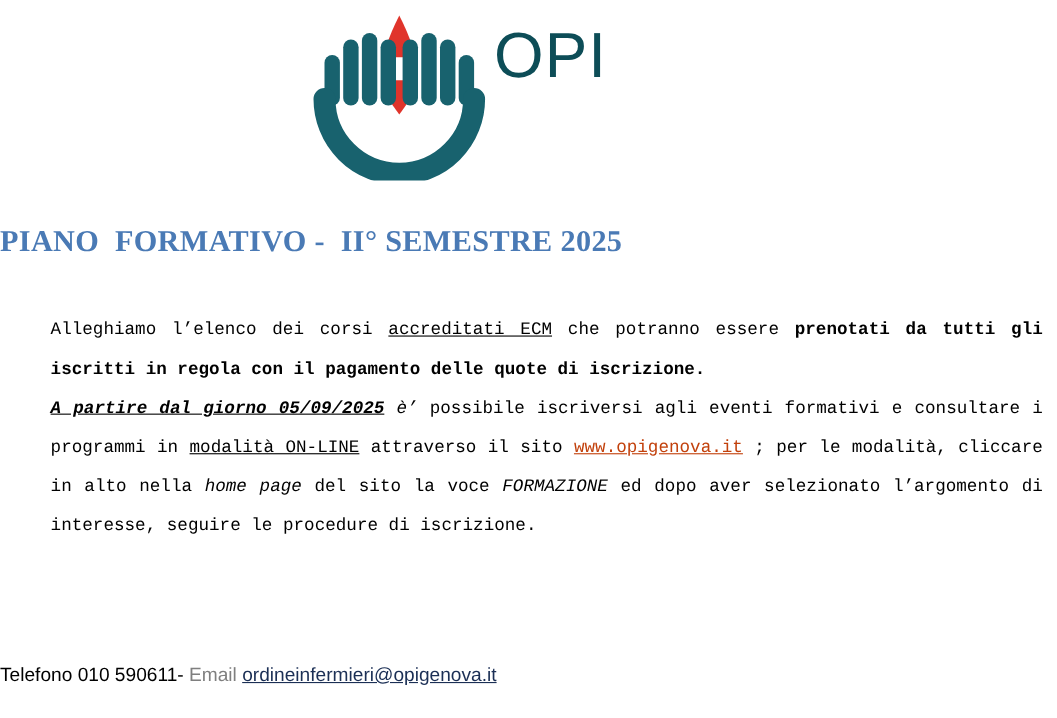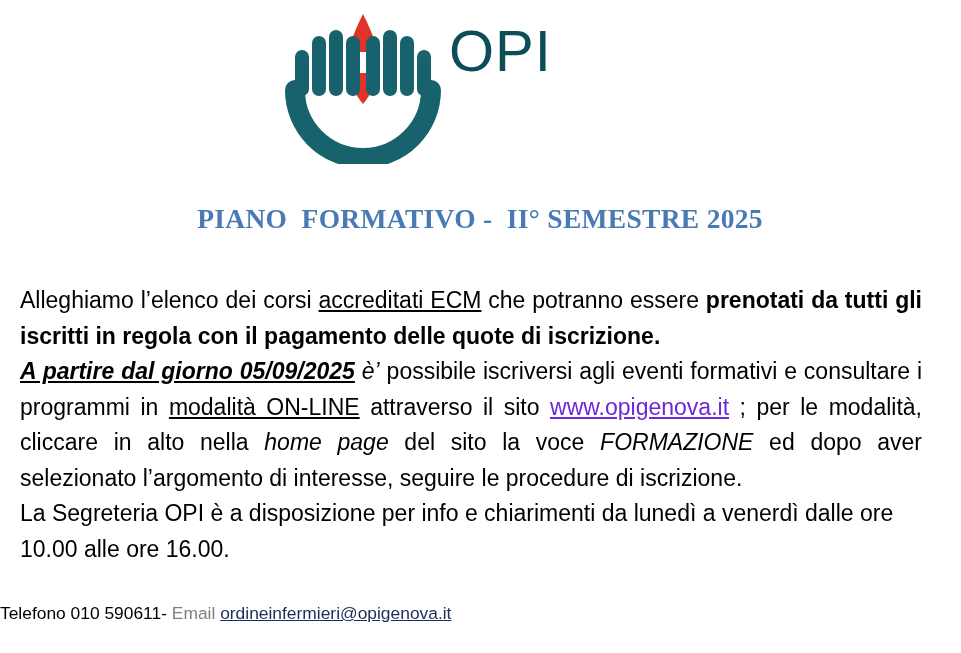--- a/index.html
+++ b/index.html
@@ -64,55 +64,55 @@
     margin: 6px 0 0 2px;
     white-space: pre-line;
   }
 
   
   .doc-title {
     position: absolute;
     left: 0;
     top: 203px;
     width: 960px;
-    text-align: center;
+    text-align: left;
     font-family: "Liberation Serif", serif;
     font-weight: bold;
     font-size: 27.5px;
     letter-spacing: 0.3px;
     color: #4a7ab5;
     white-space: pre;
   }
 
   
   .body-copy {
     position: absolute;
-    left: 20px;
+    left: 46px;
     top: 283px;
     width: 902px;
-    font-family: Liberation Sans, sans-serif;
-    font-size: 23px;
+    font-family: Liberation Mono, monospace;
+    font-size: 16px;
     line-height: 35.5px;
     color: #000000;
     text-align: justify;
     text-justify: inter-word;
   }
   .body-copy p {
     margin: 0;
     padding: 0;
   }
   .p-nojust {
     text-align: left;
   }
   .b  { font-weight: bold; }
   .i  { font-style: italic; }
   .u  { text-decoration: underline; }
   .biu { font-weight: bold; font-style: italic; text-decoration: underline; }
   .weblink {
-    color: #6d28d9;
+    color: #c2410c;
     text-decoration: underline;
   }
 
   
   .footer {
     position: absolute;
     left: 0;
     top: 601px;
     width: 961px;
     text-align: left;
@@ -164,19 +164,18 @@
 </div>
 
 <div class="doc-title">PIANO  FORMATIVO -  II° SEMESTRE 2025</div>
 
 <div class="body-copy">
 
   <p><span>Alleghiamo l’elenco dei corsi </span><span class="u">accreditati ECM</span><span> che potranno essere </span><span class="b">prenotati da tutti gli iscritti in regola con il pagamento delle quote di iscrizione.</span></p>
 
   <p><span class="biu">A partire dal giorno 05/09/2025</span><span class="i"> è’</span><span> possibile iscriversi agli eventi formativi e consultare i programmi in </span><span class="u">modalità ON-LINE</span><span> attraverso il sito </span><a class="weblink" href="#">www.opigenova.it</a><span> ; per le modalità, cliccare in alto nella </span><span class="i">home page</span><span> del sito la voce </span><span class="i">FORMAZIONE</span><span>  ed dopo aver selezionato l’argomento di interesse, seguire le procedure di iscrizione.</span></p>
 
-  <p class="p-nojust">La Segreteria OPI è a disposizione per info e chiarimenti da lunedì a venerdì dalle ore 10.00 alle ore 16.00.</p>
 
 </div>
 
 <div class="footer">
   <span>Telefono 010 590611-</span><span>&nbsp;</span><span class="label-email">Email</span><span>&nbsp;</span><a class="mail-link" href="#">ordineinfermieri@opigenova.it</a>
 </div>
 
 </body></html>

